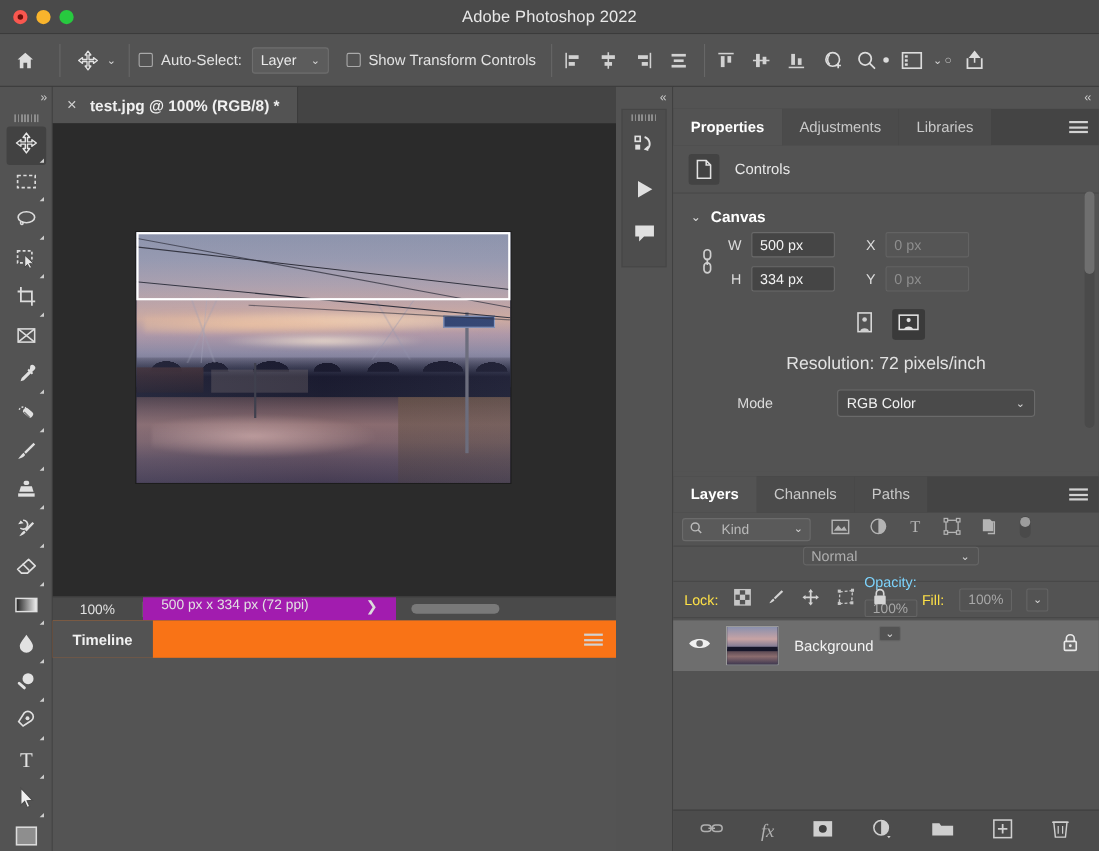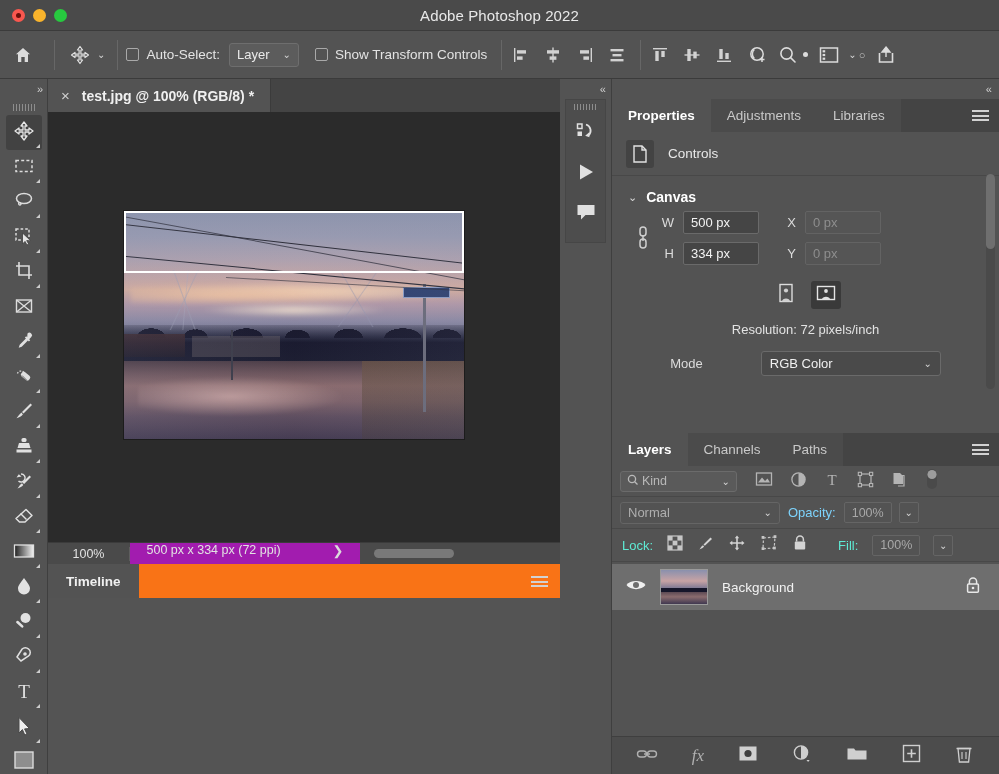--- a/index.html
+++ b/index.html
@@ -246,51 +246,51 @@
   .fgrid { display:flex; flex-direction:column; gap:8px; }
   .frow { display:flex; align-items:center; gap:9px; }
   .flab { width:16px; text-align:right; font-size:13px; color:#dcdcdc; }
   .fin { width:76px; height:23px; background:#454545; border:1px solid #6a6a6a; border-radius:2px;
          color:#f2f2f2; font-size:13px; display:flex; align-items:center; padding-left:7px; }
   .fin.muted { background:#555555; border-color:#636363; color:#8e8e8e; }
   .orient { display:flex; justify-content:center; gap:10px; margin-top:16px; }
   .or-btn { width:30px; height:28px; border-radius:3px; display:flex; align-items:center; justify-content:center;
             border:1px solid transparent; }
   .or-btn.sel { background:#3a3a3a; }
-  .res-line { text-align:center; font-size:13px; color:#e2e2e2; margin-top:13px; }
+  .res-line { text-align:center; font-size:16px; color:#e2e2e2; margin-top:13px; }
   .mode-row { display:flex; align-items:center; justify-content:center; gap:10px; margin-top:14px; }
   .mode-lab { font-size:13px; color:#dcdcdc; }
   .mode-sel { width:180px; height:25px; background:#4a4a4a; border:1px solid #6a6a6a; border-radius:3px;
               color:#f0f0f0; font-size:13px; display:flex; align-items:center; justify-content:space-between;
               padding:0 8px;margin-left:48px; }
   .prop-scroll { position:absolute; right:4px; top:75px; width:9px; height:215px; background:#4a4a4a; border-radius:5px;}
   .prop-scroll .th { position:absolute; left:0; top:0; width:9px; height:75px; background:#6f6f6f; border-radius:5px;}
 
   
   .lay-panel { position:absolute; left:612px; top:433px; width:387px; height:341px; background:#535353; }
   .lay-filter { height:31px; display:flex; align-items:center; gap:0; padding-left:8px;
                 border-bottom:1px solid #484848; }
   .kind-sel { width:117px; height:21px; background:#5a5a5a; border:1px solid #6b6b6b; border-radius:3px;
               display:flex; align-items:center; gap:5px; padding:0 6px; color:#b9b9b9; font-size:12.5px;
               justify-content:space-between; }
-  .kind-left { display:flex; align-items:center; gap:3px; }
+  .kind-left { display:flex; align-items:center; gap:17px; }
   .fil-icons { display:flex; align-items:center; gap:17px; margin-left:18px; }
   .blend-row { height:32px; display:flex; align-items:center; padding-left:8px; gap:8px;
-               border-bottom:1px solid #484848; }
+               border-bottom:1px solid #484848;flex-direction:column; }
   .blend-sel { width:160px; height:22px; background:#535353; border:1px solid #656565; border-radius:3px;
                color:#aeaeae; font-size:13px; display:flex; align-items:center; justify-content:space-between;
                padding:0 7px; }
   .op-lab { font-size:13px; color:#7dd3fc; }
   .op-box { width:48px; height:21px; background:#535353; border:1px solid #656565; border-radius:2px;
             color:#a8a8a8; font-size:12.5px; display:flex; align-items:center; justify-content:center; }
   .op-chev { width:20px; height:21px; background:#535353; border:1px solid #656565; border-radius:2px;
              display:flex; align-items:center; justify-content:center; margin-left:-1px; }
   .lock-row { height:33px; display:flex; align-items:center; padding-left:10px; gap:14px;
               border-bottom:1px solid #484848; }
-  .lock-lab { font-size:13px; color:#5eead4; }
+  .lock-lab { font-size:13px; color:#fde047; }
   .layer-row { height:46px; background:#6e6e6e; display:flex; align-items:center; margin-top:2px; }
   .eye-cell { width:48px; display:flex; justify-content:center; }
   .thumbnail { width:48px; height:36px; border:1px solid #9a9a9a; overflow:hidden; position:relative;
                background:#26263a; }
   .tn-sky { position:absolute; left:0; right:0; top:0; height:58%;
             background:linear-gradient(#8a90ad,#c7a3a4 55%,#6b6e90 100%); }
   .tn-tree { position:absolute; left:0; right:0; top:52%; height:14%; background:#16162a; }
   .tn-gnd { position:absolute; left:0; right:0; top:64%; bottom:0;
             background:linear-gradient(#5d4a54,#8a6c6e 40%,#403850); }
   .layer-name { font-size:13.5px; color:#f2f2f2; margin-left:14px; flex:1; }

